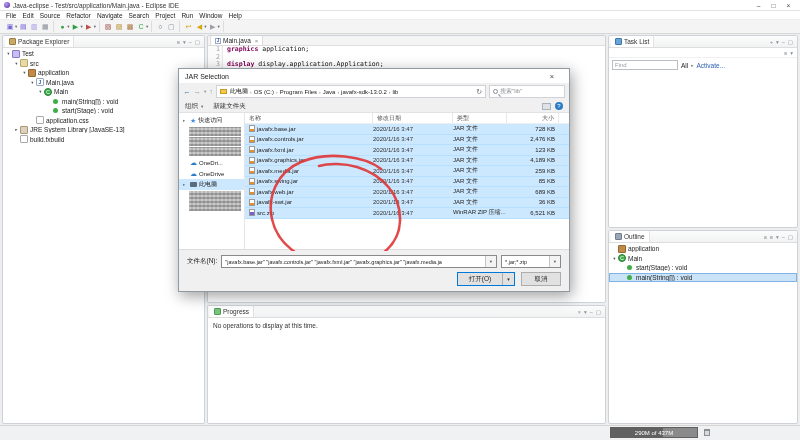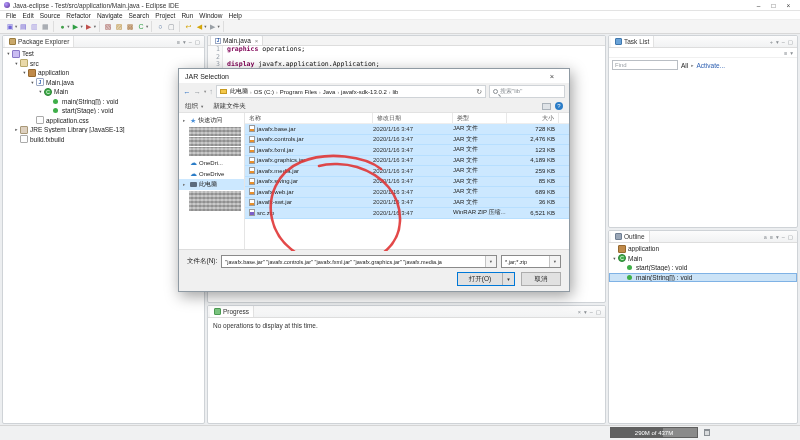--- a/index.html
+++ b/index.html
@@ -281,23 +281,23 @@
         <span class="close">×</span>
       </span>
     </div>
     <div class="code">
       <div class="gutter" id="gutter">
           <div>1</div>
           <div>2</div>
           <div>3</div>
         </div>
       <div class="codelines" id="codelines">
-          <div class="codeline"><span class="kw">graphics </span><span class="pl">operations;</span></div>
+          <div class="codeline"><span class="kw">graphics </span><span class="pl">application;</span></div>
           <div class="codeline"></div>
-          <div class="codeline"><span class="kw">display </span><span class="pl">javafx.application.Application;</span></div>
+          <div class="codeline"><span class="kw">display </span><span class="pl">display.application.Application;</span></div>
         </div>
     </div>
   </div>
 
   <div class="panel" id="progress">
     <div class="phead">
       <span class="ptab">
         <span class="pticon pti-progress"></span>
         <span>Progress</span>
       </span>

